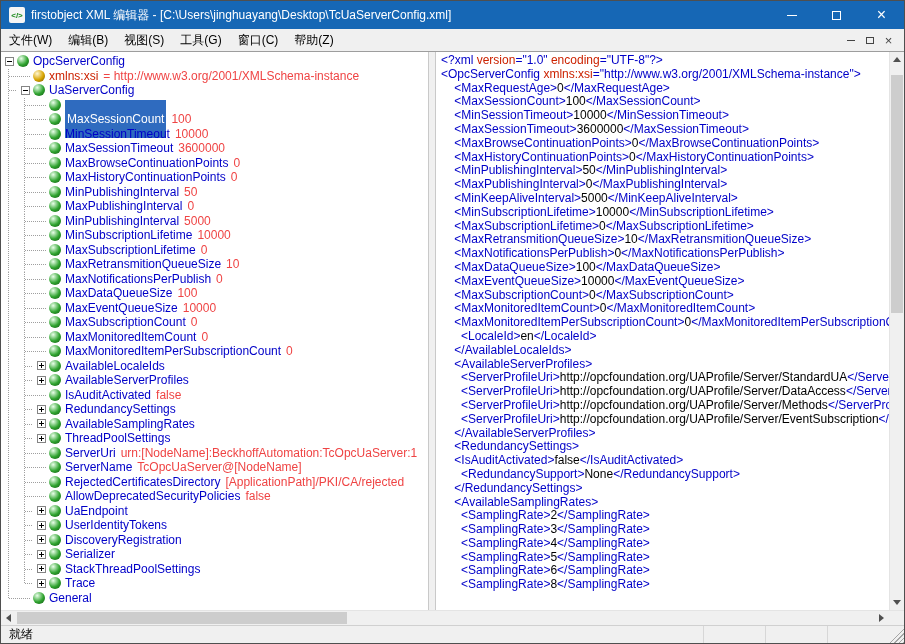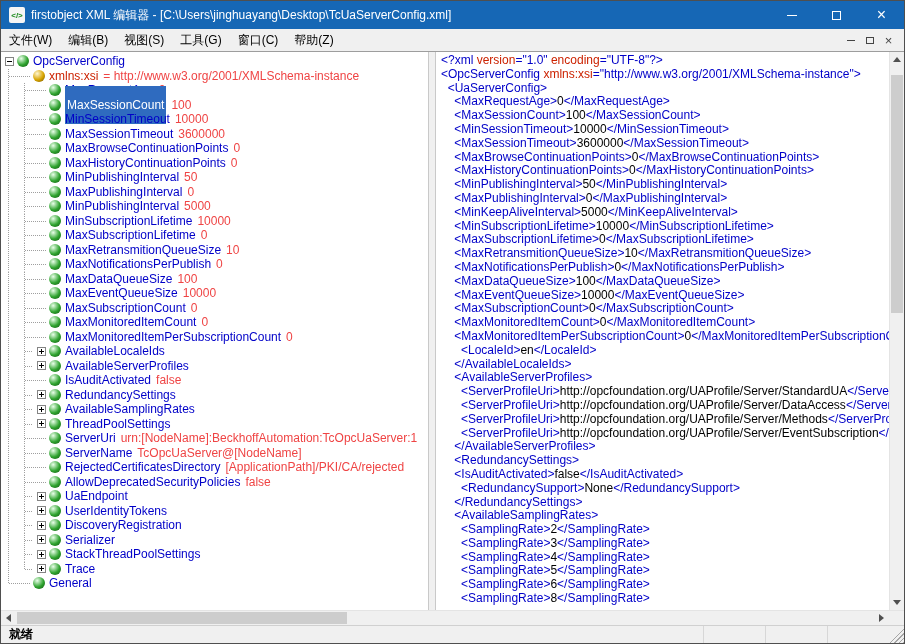--- a/index.html
+++ b/index.html
@@ -68,21 +68,21 @@
   .arr.left{border-top:4px solid transparent;border-bottom:4px solid transparent;border-right:5px solid #505050;}
   .arr.right{border-top:4px solid transparent;border-bottom:4px solid transparent;border-left:5px solid #505050;}
   .hscroll-row{height:15px;display:flex;flex:none;background:#f0f0f0;border-top:1px solid #e4e4e4;}
   .hscroll{flex:1;background:#f0f0f0;display:flex;}
   .sb-btn-h{width:15px;height:100%;display:flex;align-items:center;justify-content:center;flex:none;}
   .h-track{flex:1;position:relative;}
   .sb-thumb-h{position:absolute;top:1px;left:1px;width:330px;height:12px;background:#cdcdcd;}
   .sb-corner{width:15px;height:100%;background:#f0f0f0;flex:none;}
   
   .statusbar{height:18px;background:#f0f0f0;border-top:1px solid #d0d0d0;display:flex;align-items:center;flex:none;}
-  .status-text{padding-left:8px;color:#000;font-weight:bold;}
+  .status-text{padding-left:8px;color:#000;}
   .status-panes{margin-left:auto;display:flex;align-items:stretch;height:100%;}
   .status-pane{width:62px;border-left:1px solid #d7d7d7;height:100%;}
   .resize-grip{width:15px;height:15px;align-self:flex-end;background:repeating-linear-gradient(135deg,transparent 0 2px,#a6a6a6 2px 3px);clip-path:polygon(100% 0,100% 100%,0 100%);}
 </style>
 </head>
 <body>
 
 <div class="window">
 
   <div class="titlebar">
@@ -135,20 +135,28 @@
           <span class="nm">OpcServerConfig</span>
         </div>
         <div class="trow">
           <span class="g tee"></span>
           <span class="bc h"></span>
           <span class="icon attr-icon"></span>
           <span class="nm at">xmlns:xsi</span>
           <span class="vl">= http://www.w3.org/2001/XMLSchema-instance</span>
         </div>
         <div class="trow">
+          <span class="g tee"></span>
+          <span class="bc">
+            <span class="box"></span>
+          </span>
+          <span class="icon el-icon"></span>
+          <span class="nm">UaServerConfig</span>
+        </div>
+        <div class="trow">
           <span class="g v"></span>
           <span class="g tee"></span>
           <span class="bc h"></span>
           <span class="icon el-icon"></span>
           <span class="nm">MaxRequestAge</span>
           <span class="vl">0</span>
         </div>
         <div class="trow">
           <span class="g v"></span>
           <span class="g tee"></span>
@@ -428,21 +436,20 @@
           <span class="g end"></span>
           <span class="bc h"></span>
           <span class="icon el-icon"></span>
           <span class="nm">General</span>
         </div>
       </div>
     <div class="splitter"></div>
     <div id="code" class="code-panel">
         <div class="cl"><span></span><span class="tk-t">&lt;?xml </span><span class="tk-a">version</span><span class="tk-t">=</span><span class="tk-v">"1.0"</span><span class="tk-t"> </span><span class="tk-a">encoding</span><span class="tk-t">=</span><span class="tk-v">"UTF-8"</span><span class="tk-t">?&gt;</span></div>
         <div class="cl"><span></span><span class="tk-t">&lt;OpcServerConfig </span><span class="tk-a">xmlns:xsi</span><span class="tk-t">=</span><span class="tk-v">"http://www.w3.org/2001/XMLSchema-instance"</span><span class="tk-t">&gt;</span></div>
-        <div class="cl"><span>  </span><span class="tk-t">&lt;UaServerConfig&gt;</span></div>
         <div class="cl"><span>    </span><span class="tk-t">&lt;MaxRequestAge&gt;</span><span class="tk-x">0</span><span class="tk-t">&lt;/MaxRequestAge&gt;</span></div>
         <div class="cl"><span>    </span><span class="tk-t">&lt;MaxSessionCount&gt;</span><span class="tk-x">100</span><span class="tk-t">&lt;/MaxSessionCount&gt;</span></div>
         <div class="cl"><span>    </span><span class="tk-t">&lt;MinSessionTimeout&gt;</span><span class="tk-x">10000</span><span class="tk-t">&lt;/MinSessionTimeout&gt;</span></div>
         <div class="cl"><span>    </span><span class="tk-t">&lt;MaxSessionTimeout&gt;</span><span class="tk-x">3600000</span><span class="tk-t">&lt;/MaxSessionTimeout&gt;</span></div>
         <div class="cl"><span>    </span><span class="tk-t">&lt;MaxBrowseContinuationPoints&gt;</span><span class="tk-x">0</span><span class="tk-t">&lt;/MaxBrowseContinuationPoints&gt;</span></div>
         <div class="cl"><span>    </span><span class="tk-t">&lt;MaxHistoryContinuationPoints&gt;</span><span class="tk-x">0</span><span class="tk-t">&lt;/MaxHistoryContinuationPoints&gt;</span></div>
         <div class="cl"><span>    </span><span class="tk-t">&lt;MinPublishingInterval&gt;</span><span class="tk-x">50</span><span class="tk-t">&lt;/MinPublishingInterval&gt;</span></div>
         <div class="cl"><span>    </span><span class="tk-t">&lt;MaxPublishingInterval&gt;</span><span class="tk-x">0</span><span class="tk-t">&lt;/MaxPublishingInterval&gt;</span></div>
         <div class="cl"><span>    </span><span class="tk-t">&lt;MinKeepAliveInterval&gt;</span><span class="tk-x">5000</span><span class="tk-t">&lt;/MinKeepAliveInterval&gt;</span></div>
         <div class="cl"><span>    </span><span class="tk-t">&lt;MinSubscriptionLifetime&gt;</span><span class="tk-x">10000</span><span class="tk-t">&lt;/MinSubscriptionLifetime&gt;</span></div>

